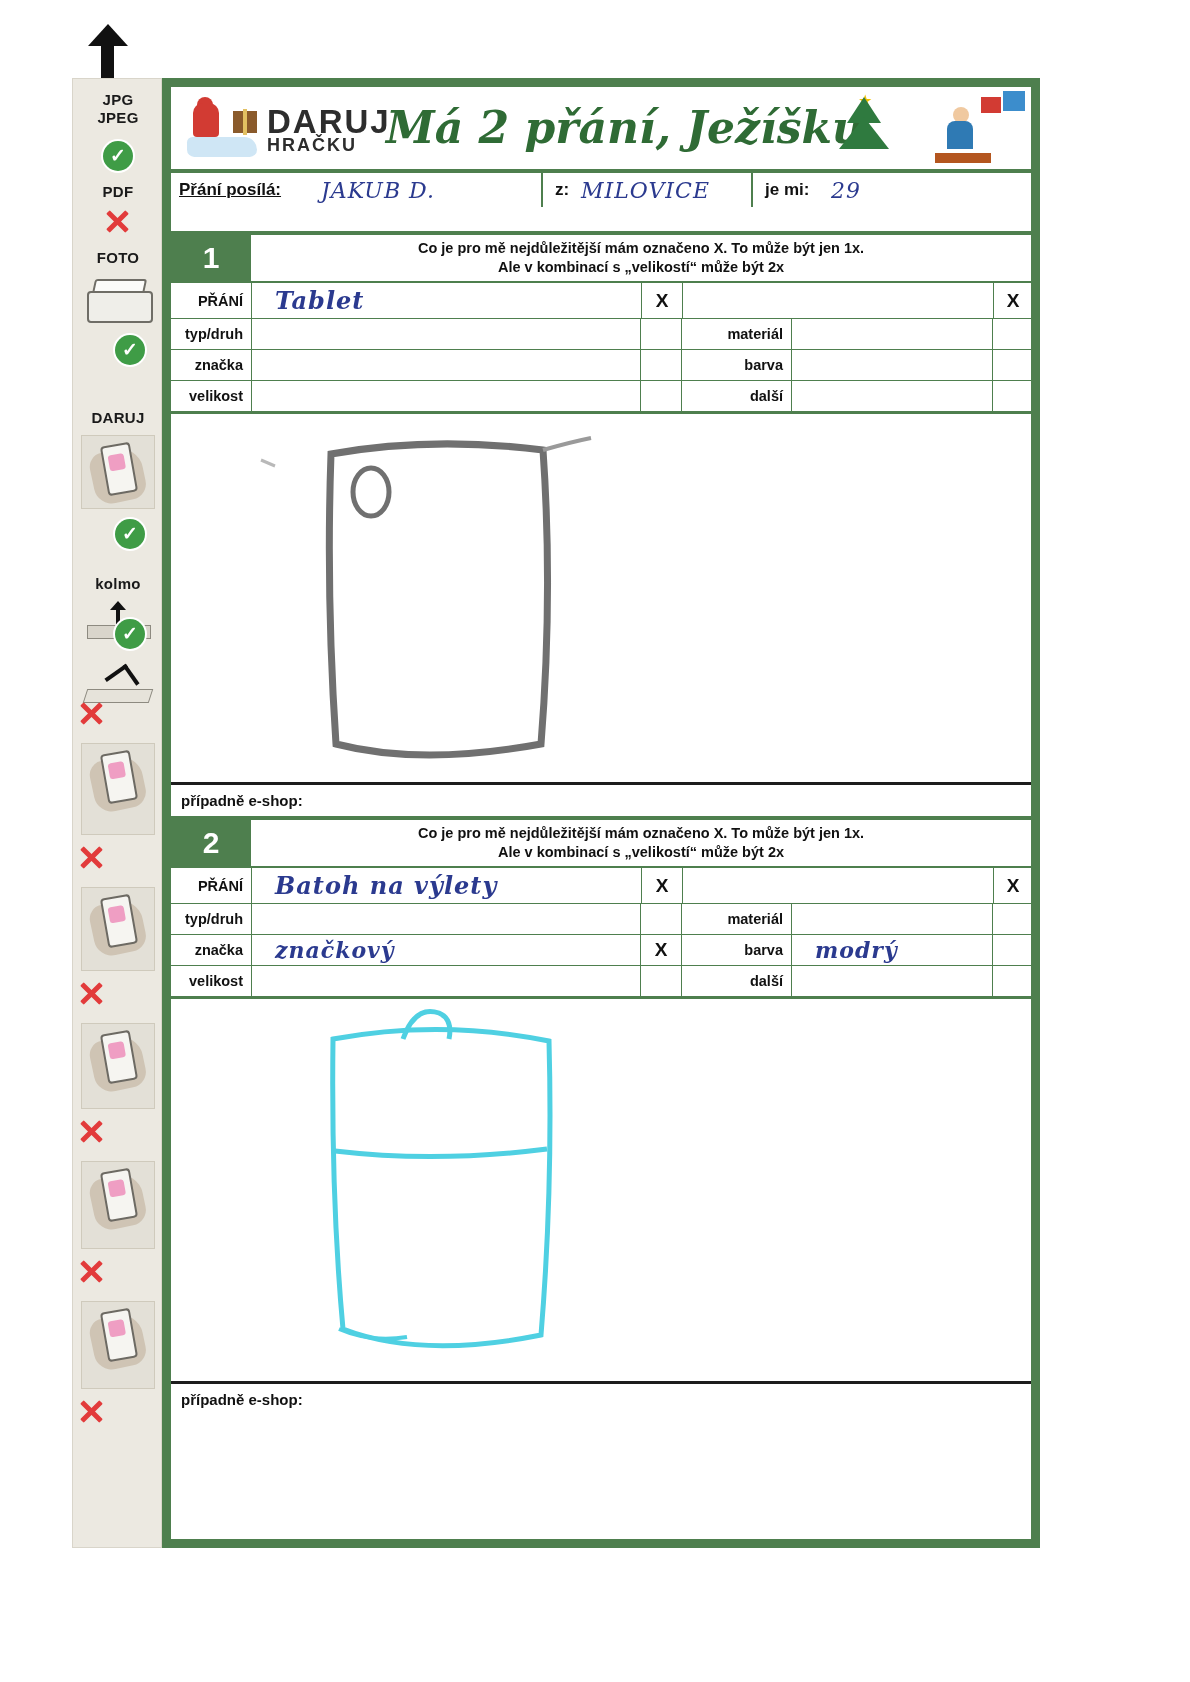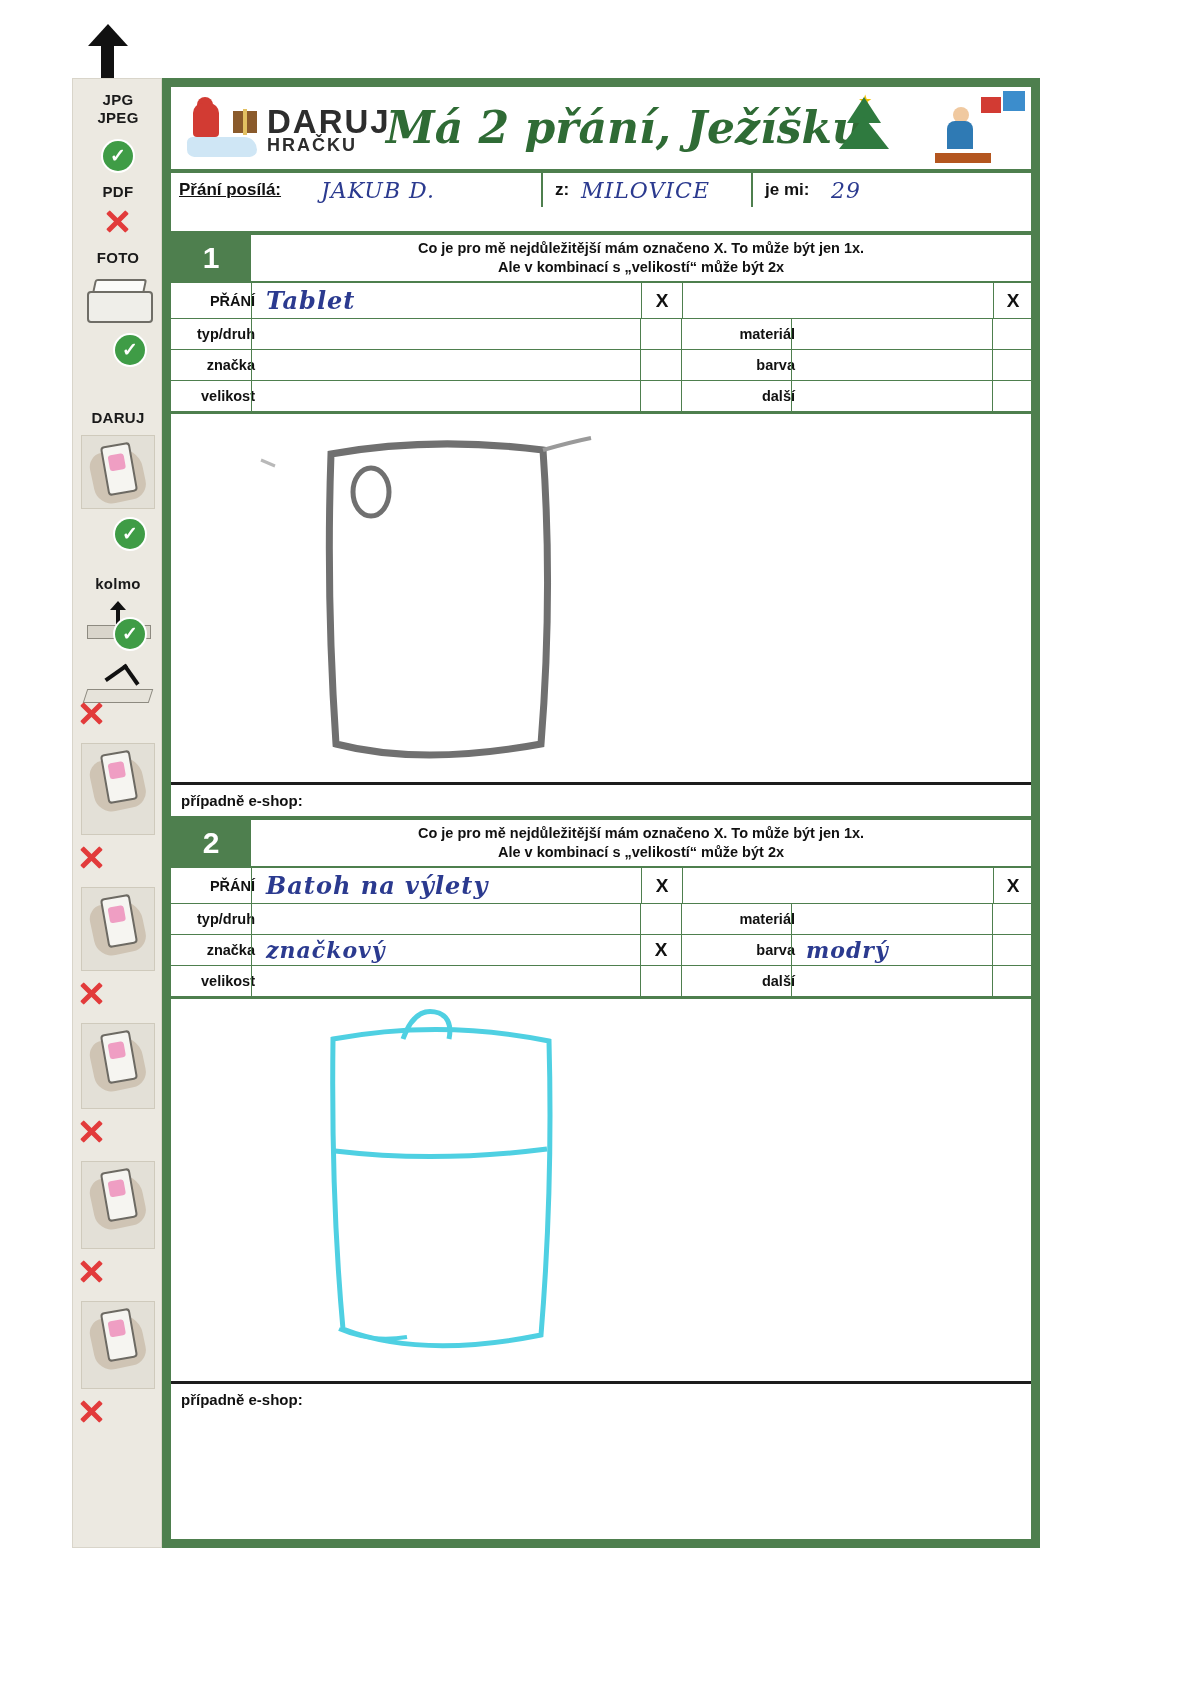--- a/index.html
+++ b/index.html
@@ -354,22 +354,22 @@
   }
   .grid { position: relative; }
   .row { position: relative; height: 31px; border-bottom: 1px solid #4e7f4e; box-sizing: border-box; }
   .row.first { height: 36px; }
   .cellg {
     position: absolute; top: 0; bottom: 0;
     box-sizing: border-box;
     display: flex; align-items: center;
     font-weight: bold; font-size: 14.5px;
   }
-  .cellg.lab { justify-content: flex-end; padding-right: 8px; margin-left: 12px; }
-  .cellg.val { padding-left: 14px; }
+  .cellg.lab { justify-content: flex-end; padding-right: 8px; }
+  .cellg.val { padding-left: 23px; }
   .xmark {
     position: absolute; top: 0; bottom: 0;
     display: flex; align-items: center; justify-content: center;
     font-weight: bold; font-size: 19px;
   }
   .bordL { border-left: 1px solid #4e7f4e; }
   .bordR { border-right: 1px solid #4e7f4e; }
 
   .draw {
     position: relative;

